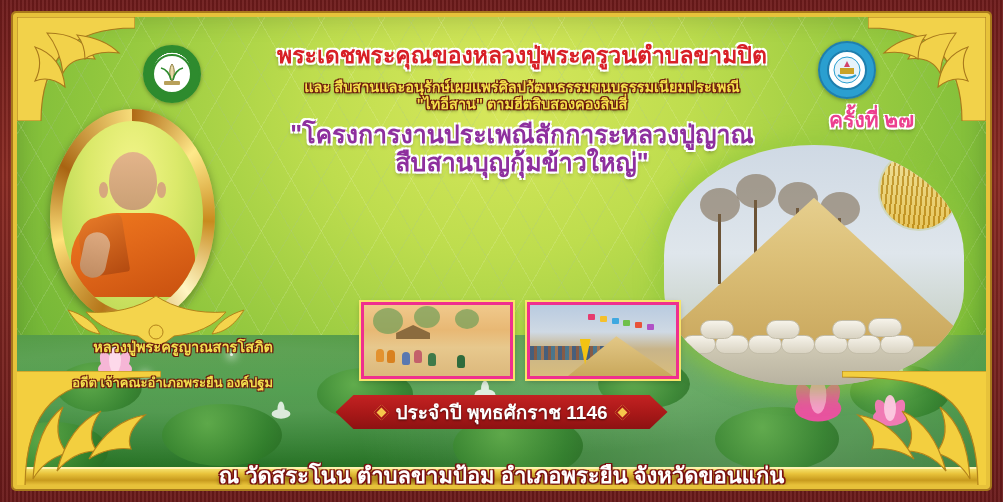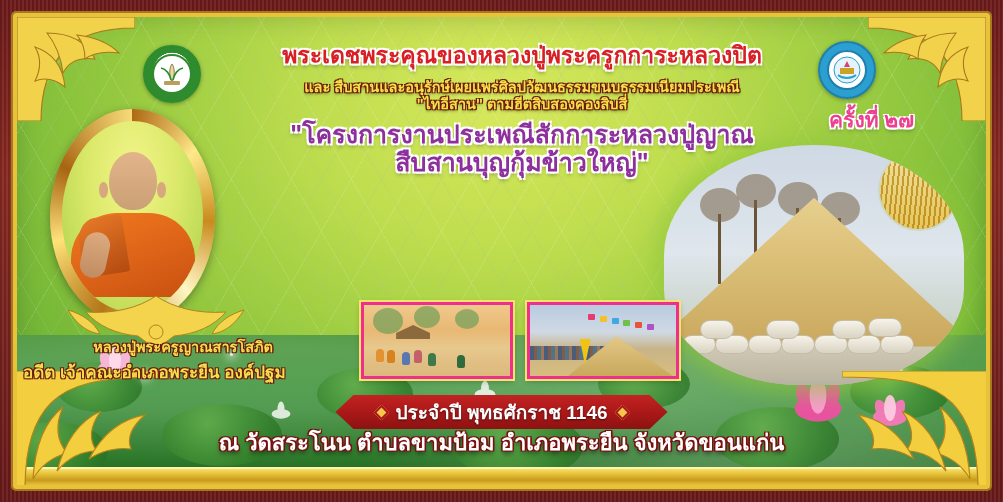--- a/index.html
+++ b/index.html
@@ -177,38 +177,38 @@
   
   #edition{ position:absolute; right:72px; top:86px; z-index:14; font-size:21px; font-weight:bold;
             color:#ec3f8f; white-space:nowrap;
             text-shadow:-1.5px -1.5px 0 #fff,1.5px -1.5px 0 #fff,-1.5px 1.5px 0 #fff,1.5px 1.5px 0 #fff,
                         0 3px 4px rgba(0,0,0,.4); }
 
   
   #caption{ position:absolute; left:6px; top:318px; width:250px; text-align:right; z-index:14; }
   .cap1{ font-size:14.5px; font-weight:bold; color:#f2de4e; white-space:nowrap;
          text-shadow:-1.1px -1.1px 0 #6d1b0e,1.1px -1.1px 0 #6d1b0e,-1.1px 1.1px 0 #6d1b0e,1.1px 1.1px 0 #6d1b0e; }
-  .cap2{ margin-top:0; font-size:17px; font-weight:bold; color:#f2de4e; white-space:nowrap;
+  .cap2{ margin-top:14px; font-size:13px; font-weight:bold; color:#f2de4e; white-space:nowrap;
          text-shadow:-1.1px -1.1px 0 #6d1b0e,1.1px -1.1px 0 #6d1b0e,-1.1px 1.1px 0 #6d1b0e,1.1px 1.1px 0 #6d1b0e; }
 
   
   #ribbon{
     position:absolute; left:50%; top:378px; transform:translateX(-50%); z-index:15;
     height:34px; padding:0 40px; display:flex; align-items:center; gap:9px;
     background:linear-gradient(180deg,#c32222 0%,#a81818 55%,#8d1212 100%);
     clip-path:polygon(18px 0,calc(100% - 18px) 0,100% 50%,calc(100% - 18px) 100%,18px 100%,0 50%);
     box-shadow:0 2px 6px rgba(0,0,0,.45);
   }
   #ribbon .dia{ width:11px; height:11px; background:#f6c64b; transform:rotate(45deg);
                 box-shadow:inset 0 0 0 2px #a81818; }
   #ribbon .rtxt{ font-size:19px; font-weight:bold; color:#ffffff; white-space:nowrap;
                  text-shadow:0 1px 2px rgba(0,0,0,.6); }
 
   
-  #venue{ position:absolute; left:0; right:0; top:408px; text-align:center; z-index:15;
+  #venue{ position:absolute; left:0; right:0; top:441px; text-align:center; z-index:15;
           font-size:22px; font-weight:bold; color:#ffffff; white-space:nowrap;
           text-shadow:-1.4px -1.4px 0 #7a1010,1.4px -1.4px 0 #7a1010,-1.4px 1.4px 0 #7a1010,1.4px 1.4px 0 #7a1010,
                       0 3px 5px rgba(0,0,0,.6); }
 
   .spark{ position:absolute; border-radius:50%; background:#fff; opacity:.85;
           box-shadow:0 0 8px 3px rgba(255,255,255,.8); }
 </style>
 </head>
 <body>
 
@@ -392,21 +392,21 @@
       <svg width="40" height="40" viewBox="0 0 40 40">
         <circle cx="20" cy="20" r="19" fill="#fff" stroke="#1f7fae" stroke-width="2"></circle>
         <circle cx="20" cy="20" r="13" fill="#e6f3fa" stroke="#2a9fd0"></circle>
         <path d="M20 11 L23 17 L17 17 Z" fill="#d4446c"></path>
         <rect x="13" y="18" width="14" height="6" fill="#c9a227"></rect>
         <path d="M11 25 C16 29 24 29 29 25" stroke="#2a9fd0" stroke-width="1.8" fill="none"></path>
       </svg>
     </div>
 
     <div id="copy">
-      <div class="ln l3">พระเดชพระคุณของหลวงปู่พระครูกการะหลวงปิต</div>
+      <div class="ln l3">พระเดชพระคุณของหลวงปู่พระครูวนตำบลขามปิต</div>
       <div class="ln l4">และ สืบสานและอนุรักษ์เผยแพร่ศิลปวัฒนธรรมขนบธรรมเนียมประเพณี</div>
       <div class="ln l5">"ไทอีสาน" ตามฮีตสิบสองคองสิบสี่</div>
       <div class="ln l6">"โครงการงานประเพณีสักการะหลวงปู่ญาณ</div>
       <div class="ln l7">สืบสานบุญกุ้มข้าวใหญ่"</div>
     </div>
 
     <div id="edition">ครั้งที่ ๒๗</div>
 
     <div id="caption">
       <div class="cap1">หลวงปู่พระครูญาณสารโสภิต</div>

